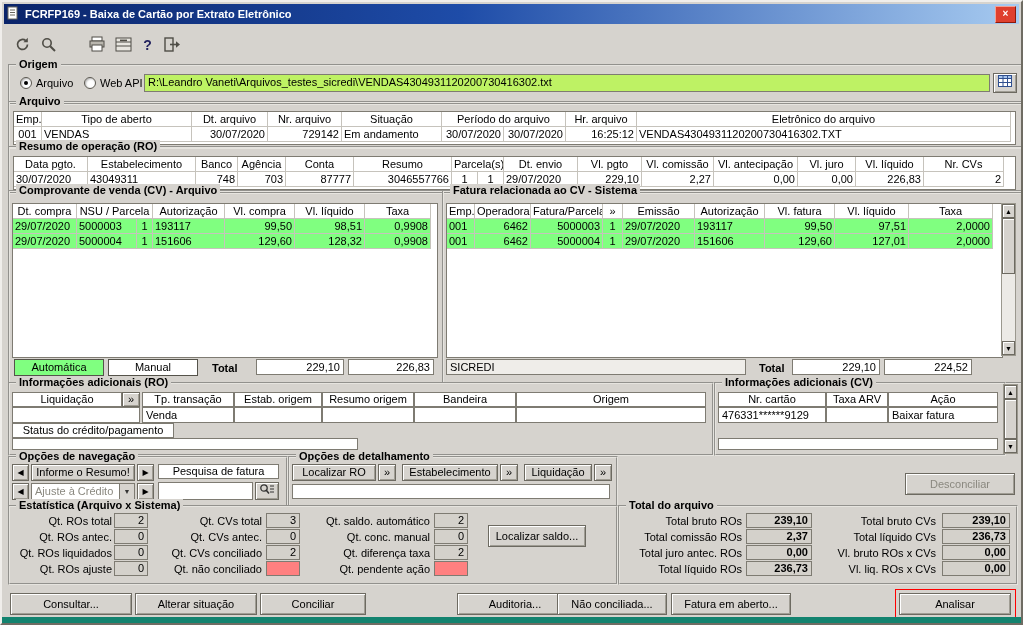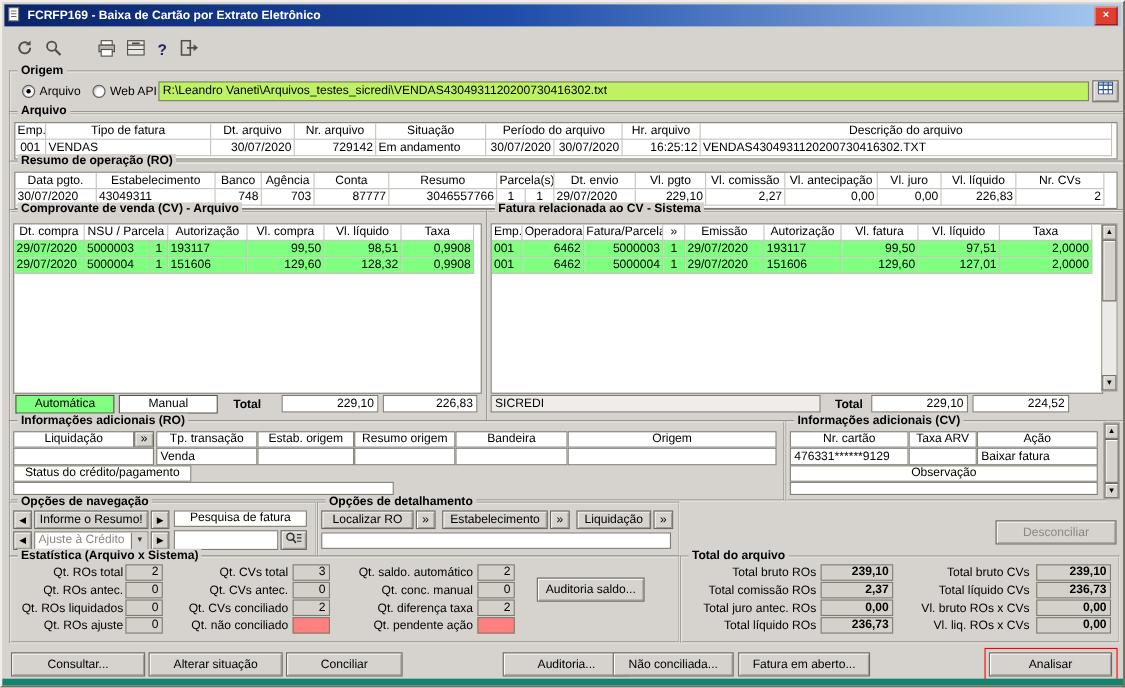--- a/index.html
+++ b/index.html
@@ -118,27 +118,27 @@
           <line x1="9.5" y1="0.5" x2="9.5" y2="11.5" stroke="#31508f"></line>
           <line x1="0.5" y1="7.5" x2="13.5" y2="7.5" stroke="#31508f"></line>
         </svg></div>
   </div>
 
   <div class="gb" style="left:6px;top:99px;width:1011px;height:44px">
     <div class="lg">Arquivo</div>
     <div class="grid" style="left:3px;top:8px;width:1001px;height:32px">
       <div class="tr hd">
         <div style="width:28px">Emp.</div>
-        <div style="width:150px">Tipo de fatura</div>
+        <div style="width:150px">Tipo de aberto</div>
         <div style="width:76px">Dt. arquivo</div>
         <div style="width:74px">Nr. arquivo</div>
         <div style="width:100px">Situação</div>
         <div style="width:124px">Período do arquivo</div>
         <div style="width:71px">Hr. arquivo</div>
-        <div style="width:374px">Descrição do arquivo</div>
+        <div style="width:374px">Eletrônico do arquivo</div>
       </div>
       <div class="tr">
         <div class="ac" style="width:28px">001</div>
         <div style="width:150px">VENDAS</div>
         <div class="ar" style="width:76px">30/07/2020</div>
         <div class="ar" style="width:74px">729142</div>
         <div style="width:100px">Em andamento</div>
         <div class="ar" style="width:62px">30/07/2020</div>
         <div class="ar" style="width:62px">30/07/2020</div>
         <div class="ar" style="width:71px">16:25:12</div>
@@ -291,21 +291,20 @@
   </div>
 
   <div class="gb" style="left:712px;top:380px;width:288px;height:70px">
     <div class="lg">Informações adicionais (CV)</div>
     <div class="hbox" style="left:2px;top:8px;width:108px">Nr. cartão</div>
     <div class="hbox" style="left:110px;top:8px;width:62px">Taxa ARV</div>
     <div class="hbox" style="left:172px;top:8px;width:110px">Ação</div>
     <div class="fld" style="left:2px;top:23px;width:108px">476331******9129</div>
     <div class="fld" style="left:110px;top:23px;width:62px"></div>
     <div class="fld" style="left:172px;top:23px;width:110px">Baixar fatura</div>
-    <div class="hbox" style="left:2px;top:39px;width:280px">Observação</div>
     <div class="fld" style="left:2px;top:54px;width:280px;height:12px"></div>
   </div>
 
   <div class="sb" style="left:1001px;top:382px;height:70px">
     <div class="sbb" style="top:0">▲</div>
     <div class="sbt" style="top:14px;height:40px"></div>
     <div class="sbb" style="bottom:0">▼</div>
   </div>
 
   <div class="gb" style="left:6px;top:454px;width:276px;height:47px">
@@ -366,21 +365,21 @@
 
     <div class="statlbl" style="left:296px;top:7px;width:124px">Qt. saldo. automático</div>
     <div class="statbox" style="left:424px;top:6px;width:34px">2</div>
     <div class="statlbl" style="left:296px;top:23px;width:124px">Qt. conc. manual</div>
     <div class="statbox" style="left:424px;top:22px;width:34px">0</div>
     <div class="statlbl" style="left:296px;top:39px;width:124px">Qt. diferença taxa</div>
     <div class="statbox" style="left:424px;top:38px;width:34px">2</div>
     <div class="statlbl" style="left:296px;top:55px;width:124px">Qt. pendente ação</div>
     <div class="statbox red" style="left:424px;top:54px;width:34px"></div>
 
-    <div class="btn" style="left:478px;top:18px;width:98px;height:22px;line-height:20px">Auditoria saldo...</div>
+    <div class="btn" style="left:478px;top:18px;width:98px;height:22px;line-height:20px">Localizar saldo...</div>
   </div>
 
   <div class="gb" style="left:616px;top:503px;width:396px;height:76px">
     <div class="lg">Total do arquivo</div>
 
     <div class="statlbl" style="left:2px;top:7px;width:120px">Total bruto ROs</div>
     <div class="totbox" style="left:126px;top:6px;width:66px">239,10</div>
     <div class="statlbl" style="left:2px;top:23px;width:120px">Total comissão ROs</div>
     <div class="totbox" style="left:126px;top:22px;width:66px">2,37</div>
     <div class="statlbl" style="left:2px;top:39px;width:120px">Total juro antec. ROs</div>

